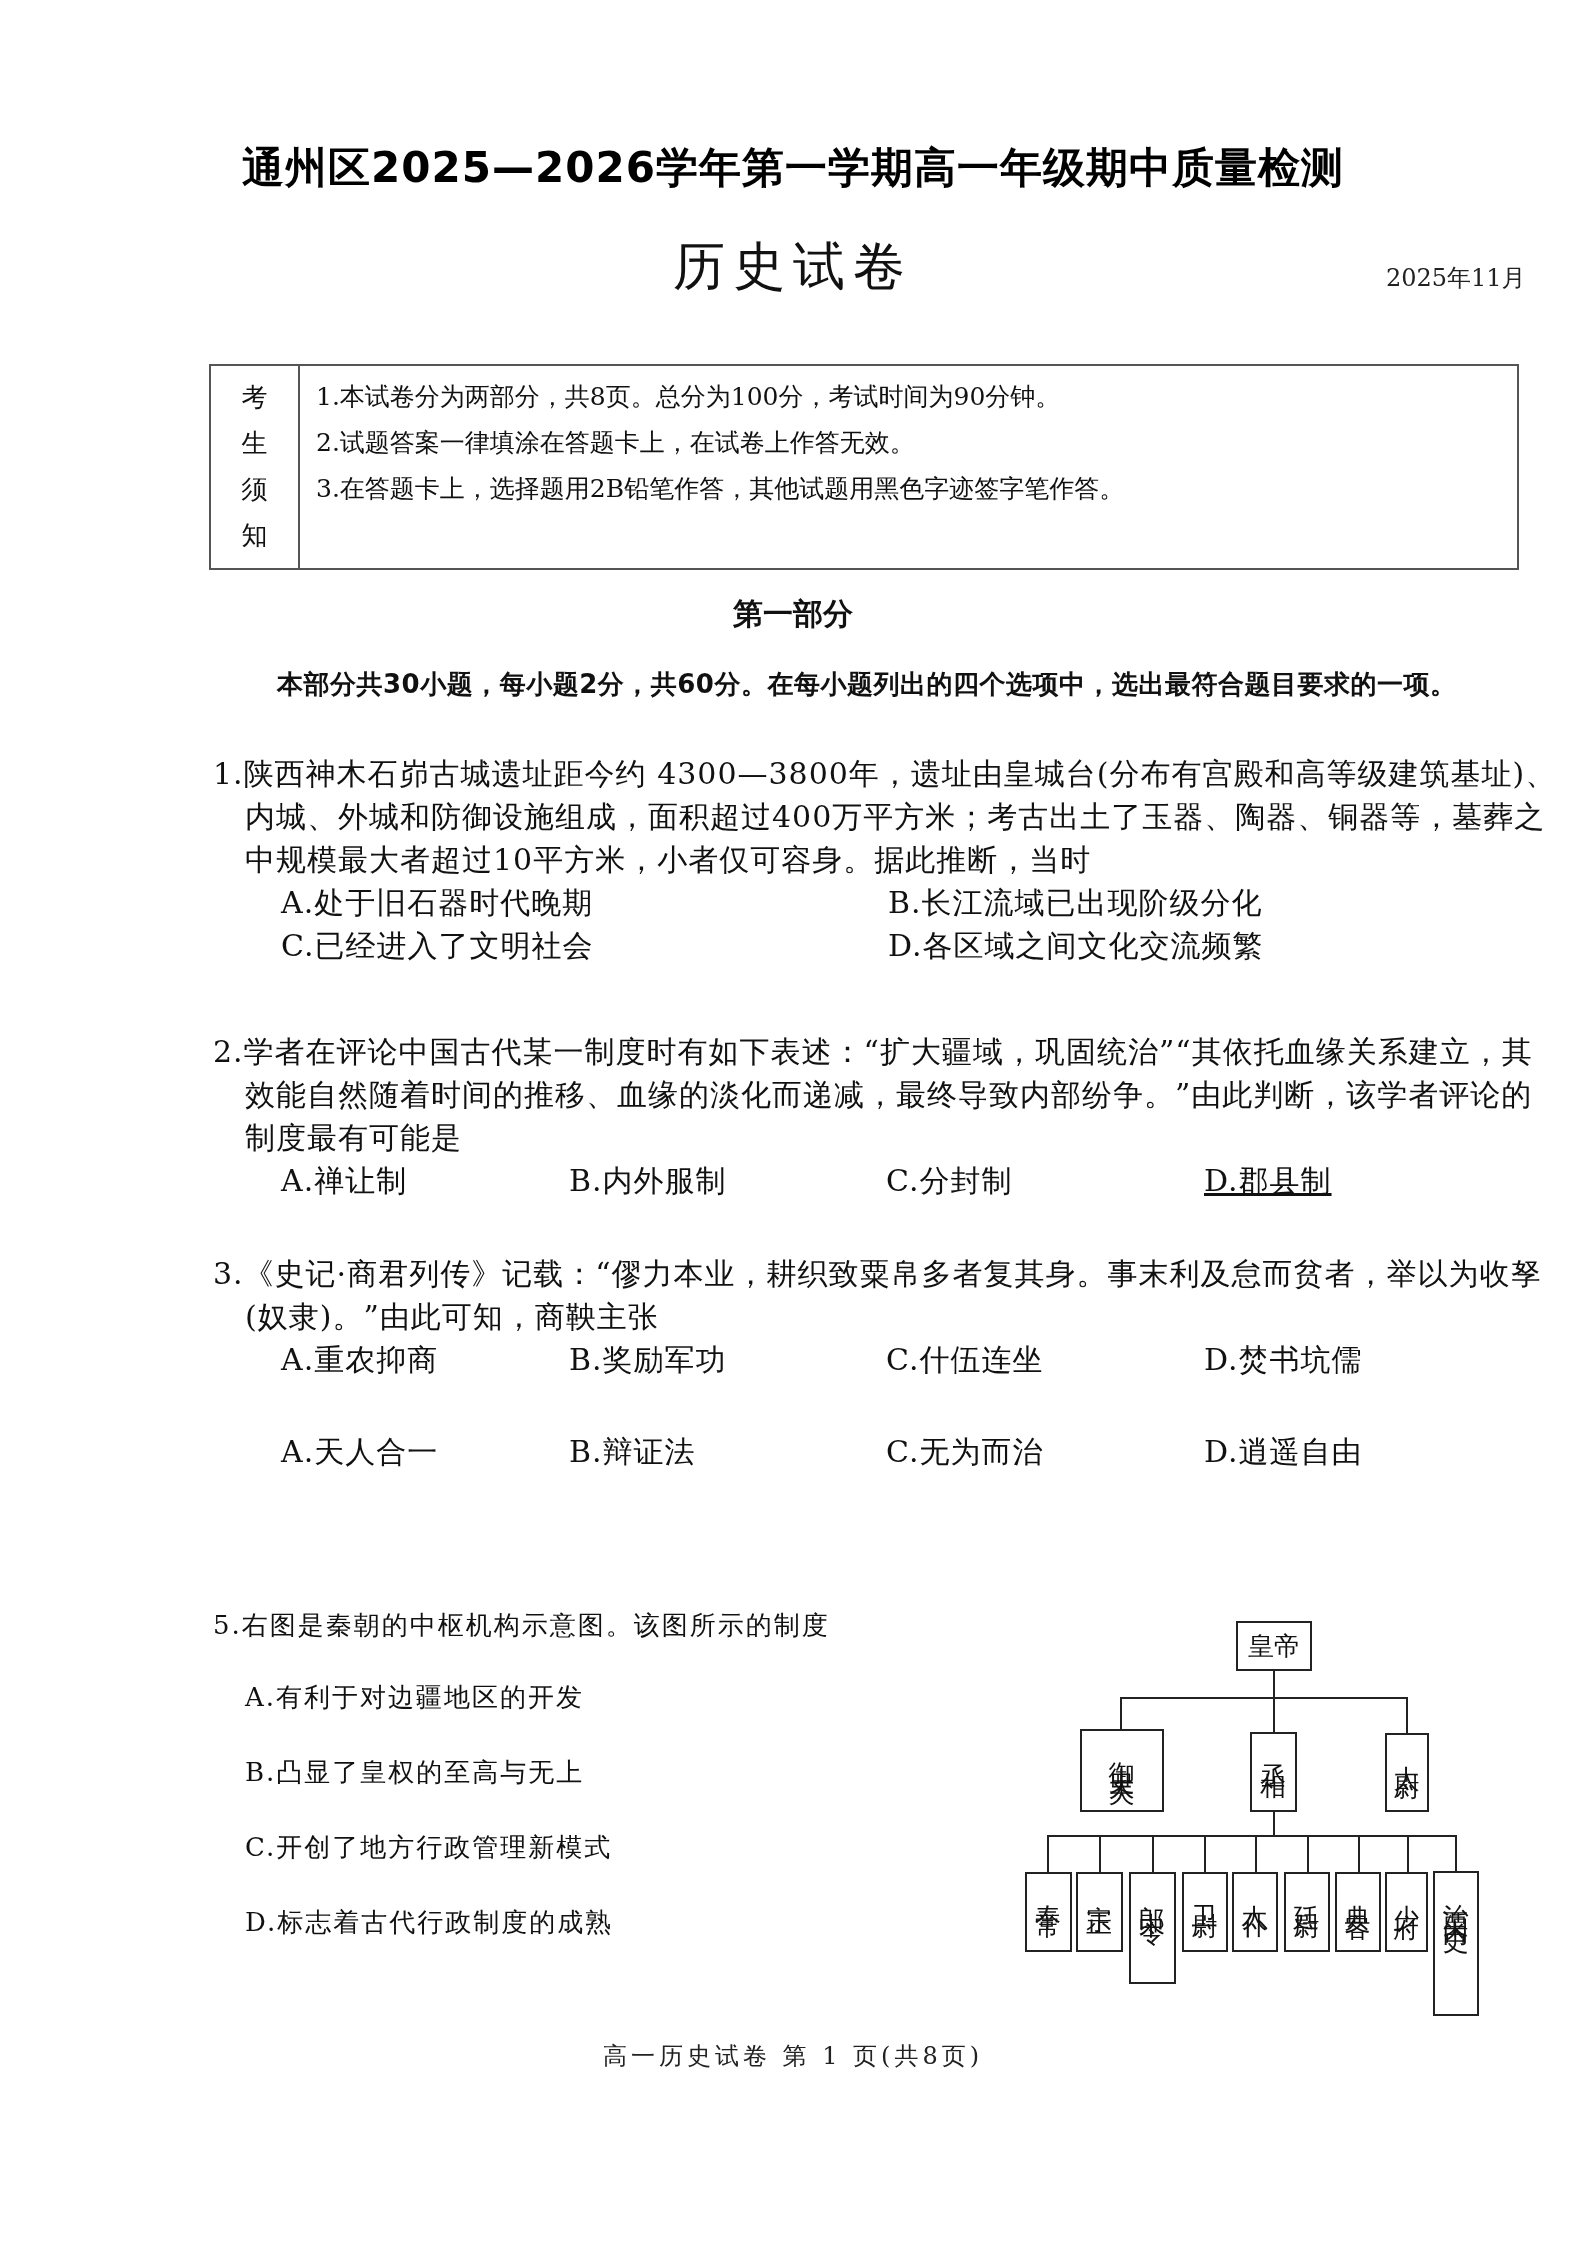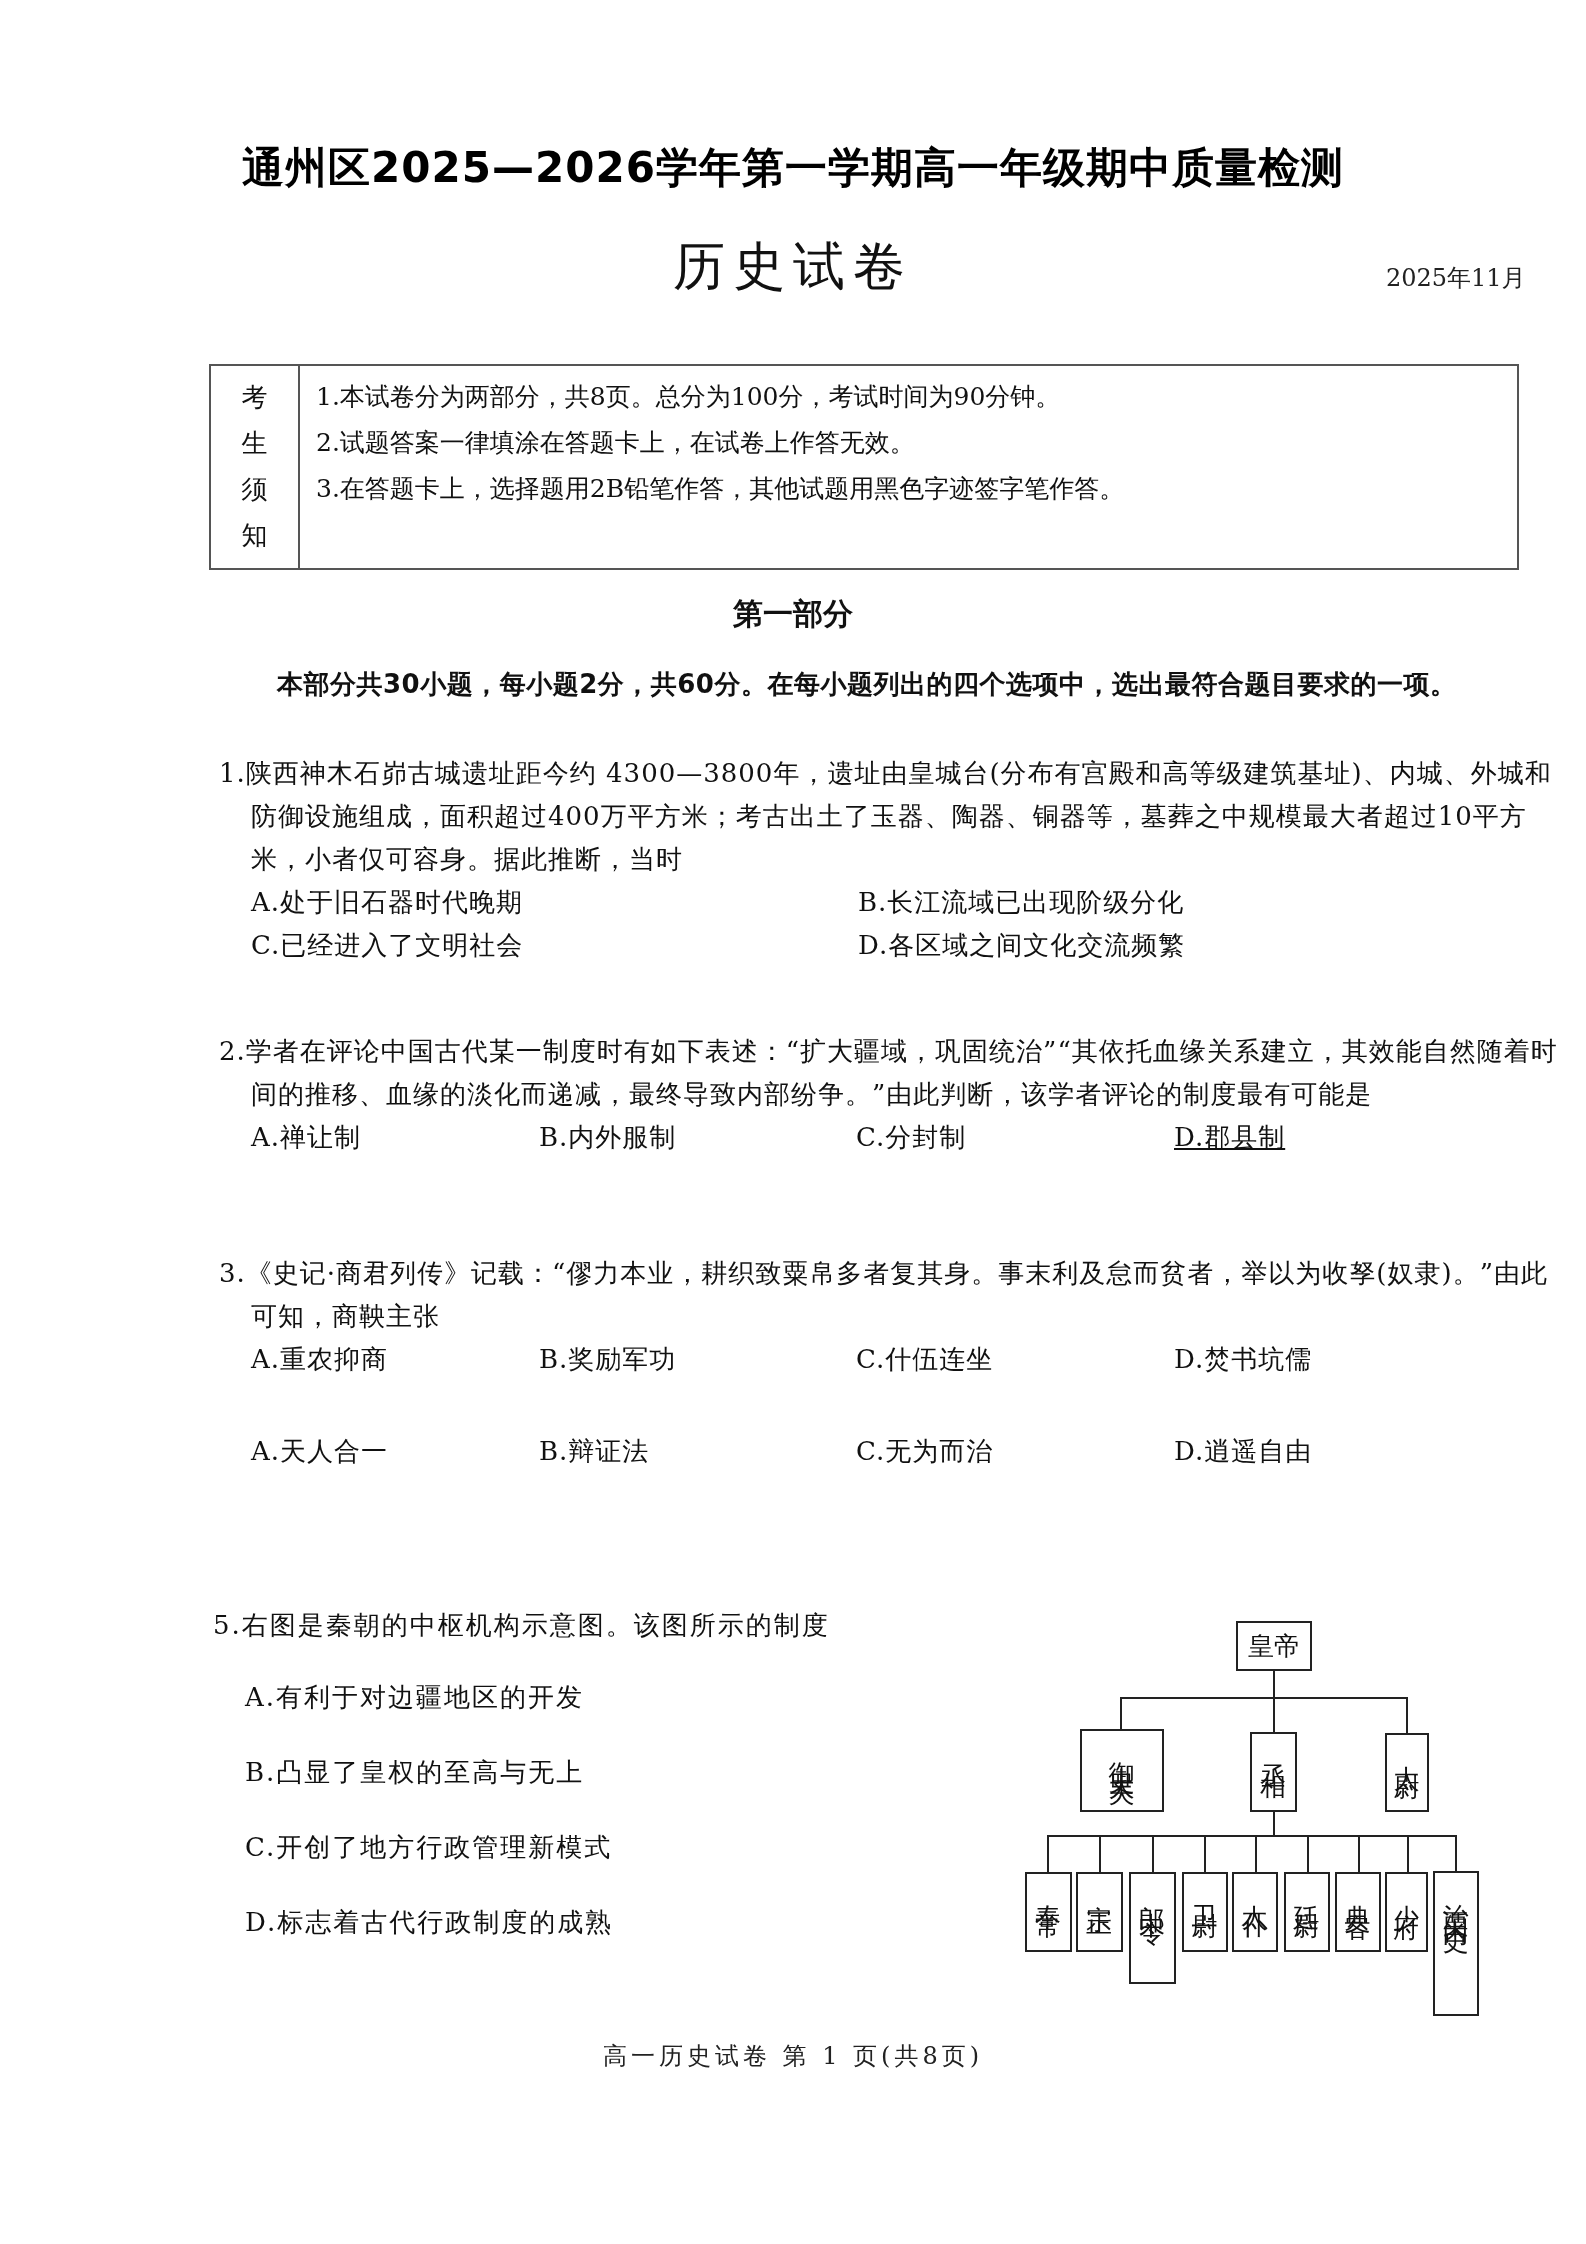--- a/index.html
+++ b/index.html
@@ -35,25 +35,25 @@
   .part-title {
     left: 0; width: 1586px; top: 594px; text-align: center;
     font-family: "DejaVu Sans", sans-serif; font-weight: bold; font-size: 30px;
   }
   .intro {
     left: 213px; top: 662px; width: 1350px; white-space: normal;
     font-family: "DejaVu Sans", sans-serif; font-weight: bold; font-size: 26px;
     line-height: 44px; text-indent: 64px; letter-spacing: 0.5px;
   }
 
-  .q { position: absolute; left: 219px; width: 1350px; font-size: 26px; line-height: 43px; }
+  .q { position: absolute; left: 213px; width: 1350px; font-size: 30px; line-height: 43px; }
   .q .stem { white-space: normal; padding-left: 32px; text-indent: -32px; letter-spacing: 1px; }
   .opts { position: relative; height: 43px; }
   .opts.two { height: 86px; }
-  .opt { position: absolute; white-space: nowrap; letter-spacing: 1px; }
+  .opt { position: absolute; white-space: nowrap; letter-spacing: 1px; margin-left: 36px; }
 
   .q5-opt { position: absolute; left: 245px; font-size: 26px; letter-spacing: 2px; }
 
   .diag-box {
     position: absolute; border: 2px solid #222; box-sizing: border-box; background: #fff;
     display: flex; justify-content: center; align-items: flex-start;
     font-size: 26px; color: #111;
   }
   .vtext { writing-mode: vertical-rl; text-orientation: upright; line-height: 1; letter-spacing: 8px; padding-top: 10px; }
   .line { position: absolute; background: #222; }

